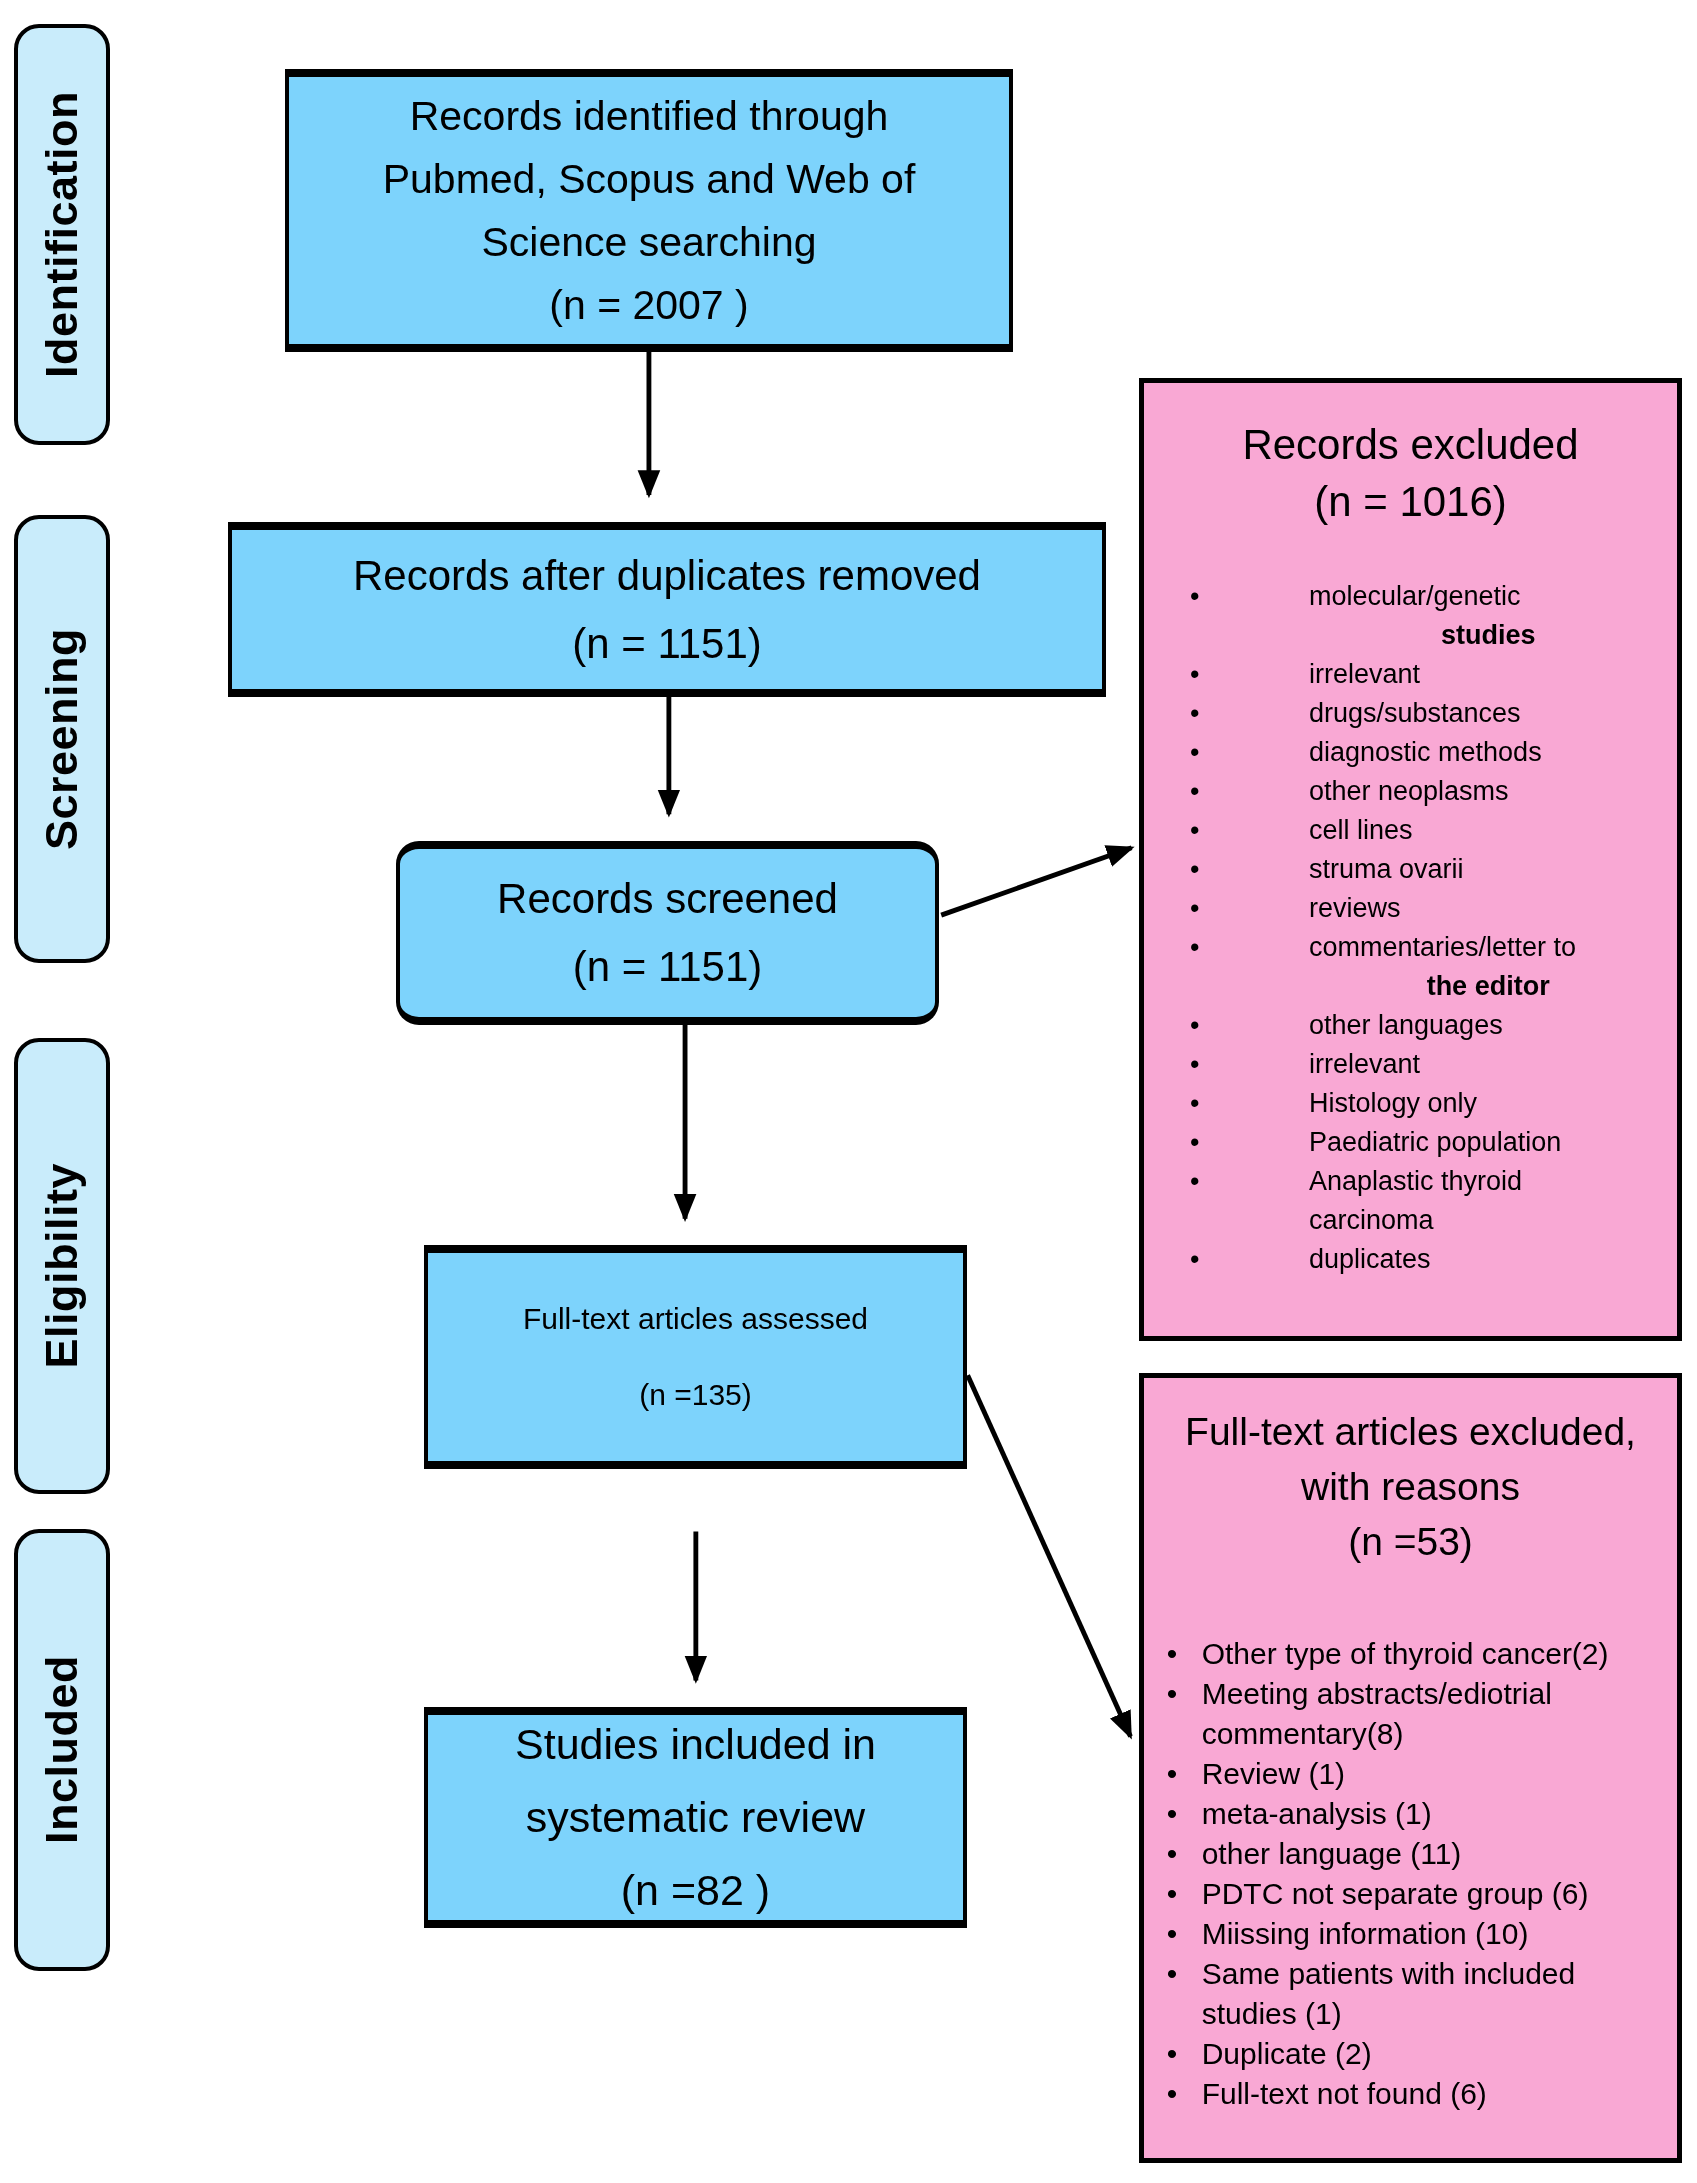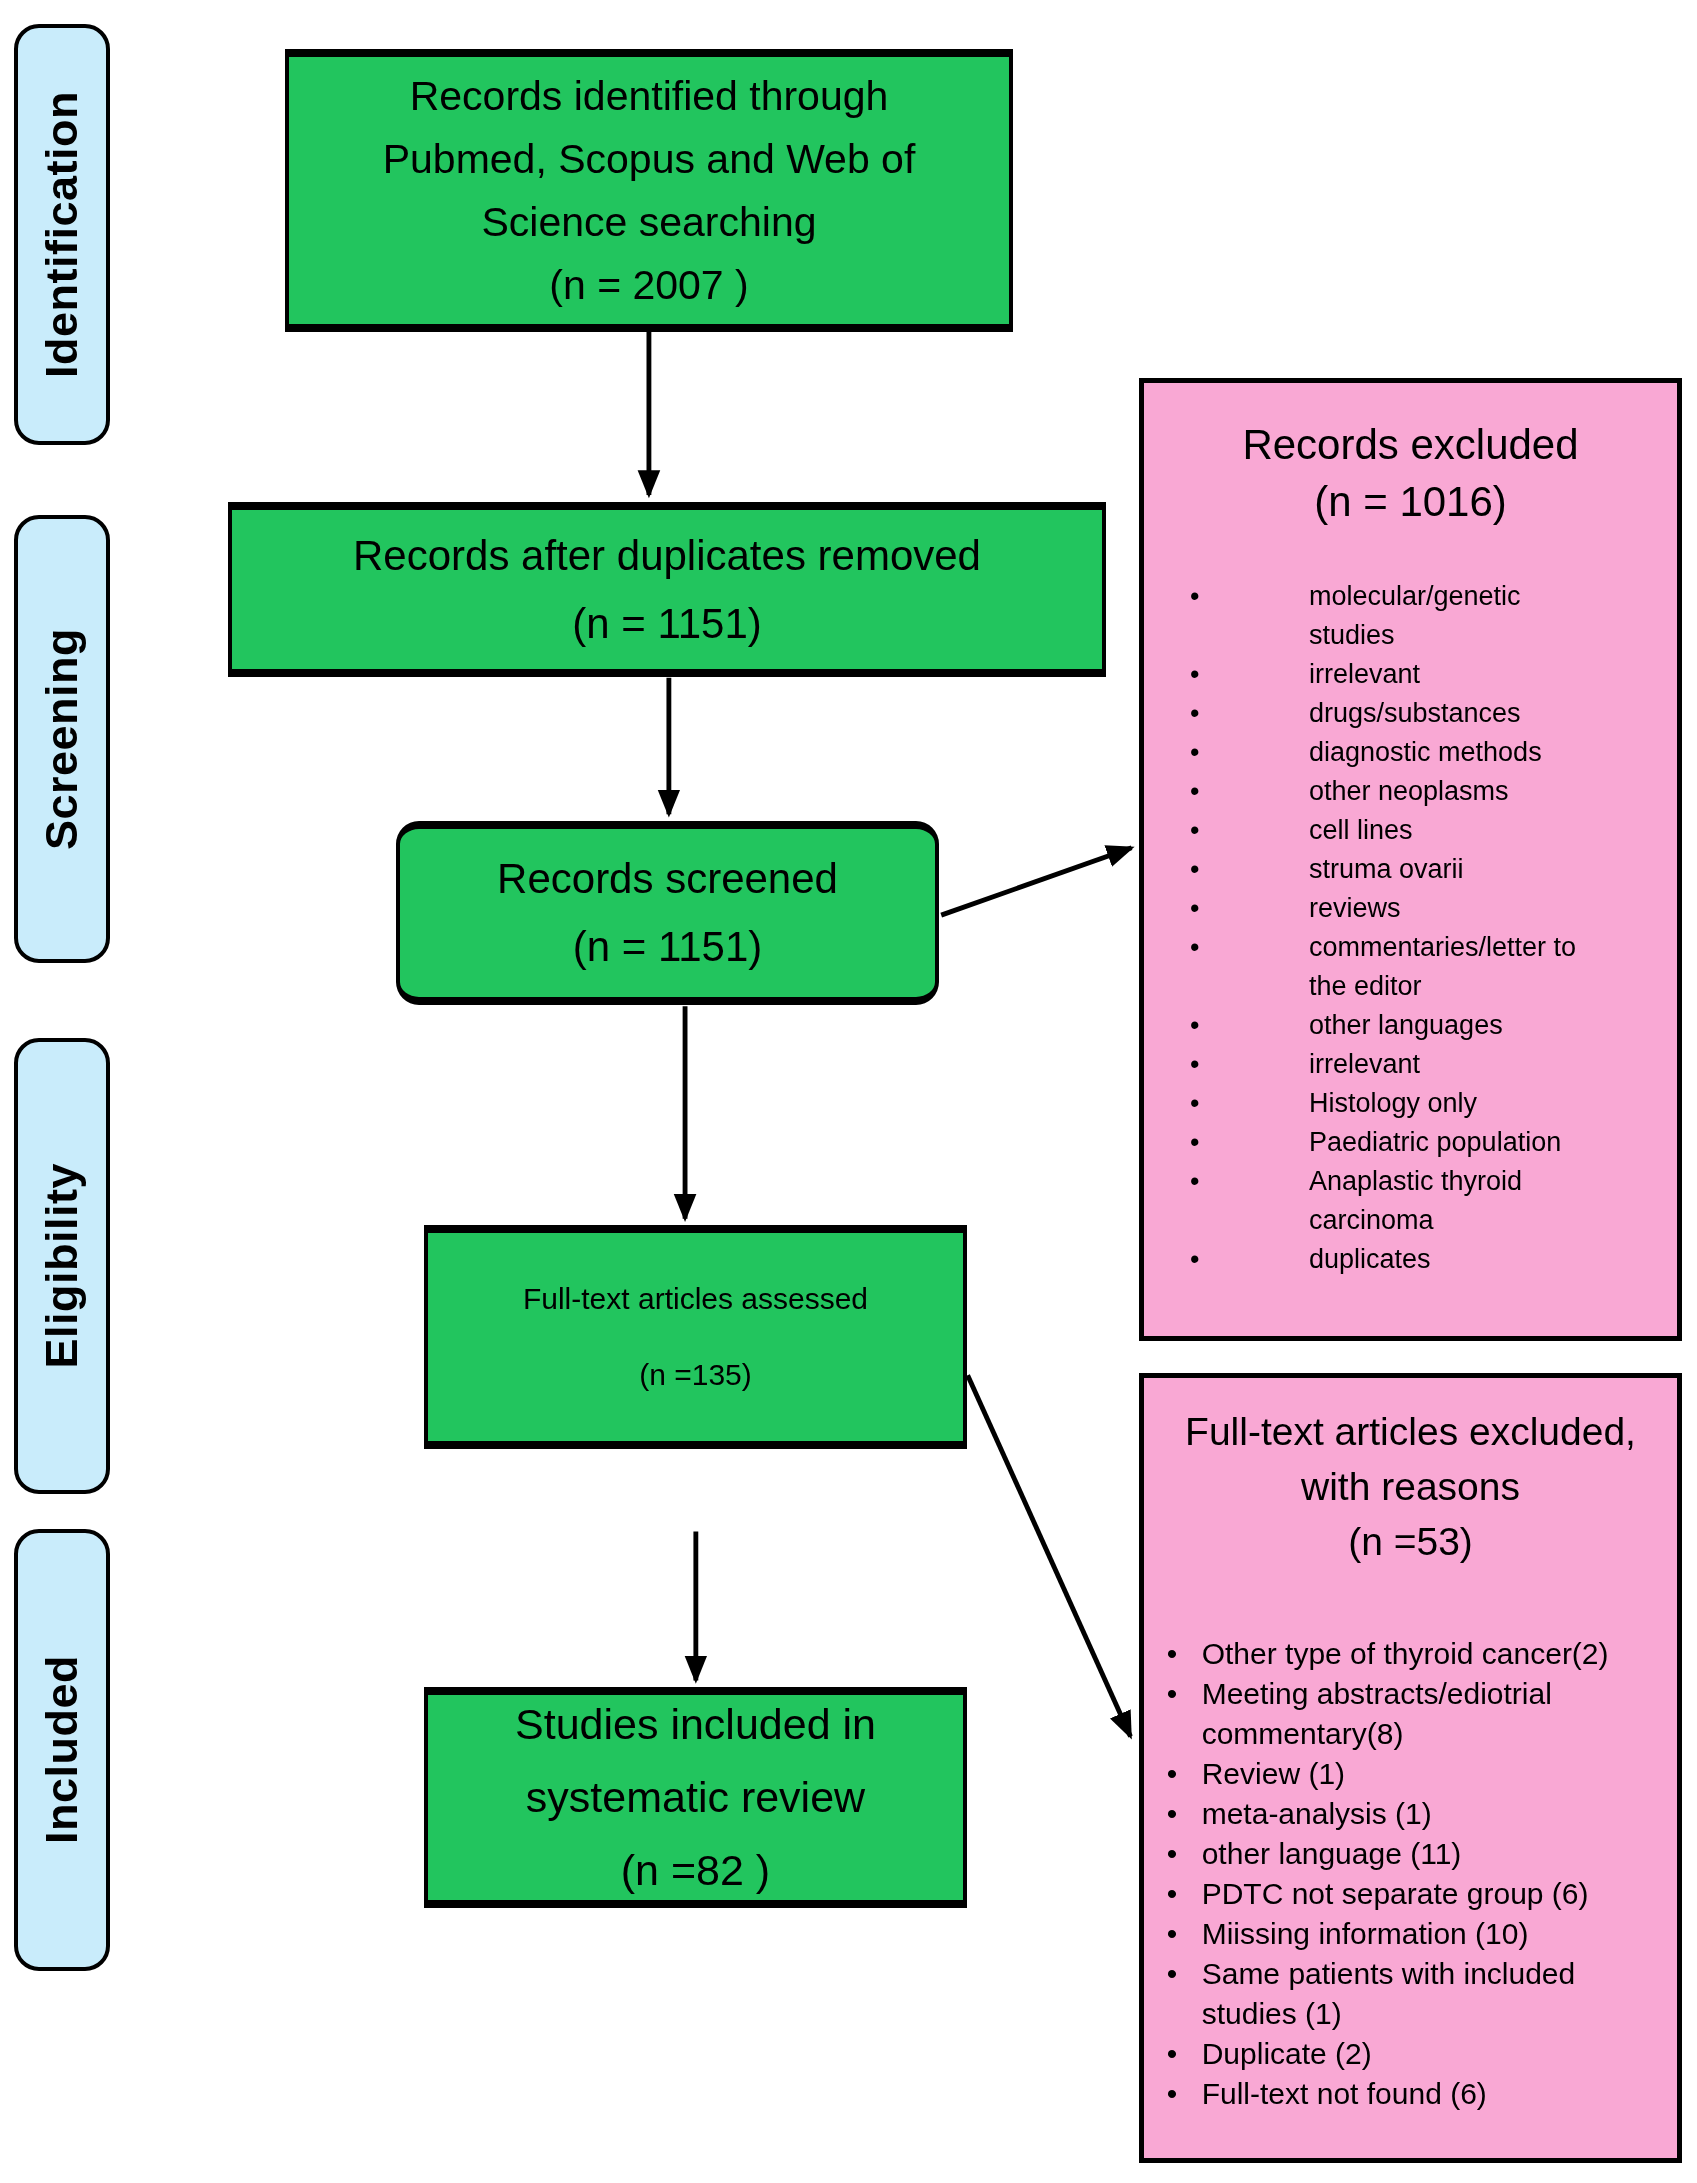--- a/index.html
+++ b/index.html
@@ -39,30 +39,31 @@
     white-space: nowrap;
   }
   .s-identification { top: 24px;  height: 421px; }
   .s-screening      { top: 515px; height: 448px; }
   .s-eligibility    { top: 1038px; height: 456px; }
   .s-included       { top: 1529px; height: 442px; }
 
   
   .fbox {
     position: absolute;
-    background: #22c55e;
+    background: #7dd3fc;
     border: 4.3px solid #000;
     border-top-width: 8.6px;
     border-bottom-width: 8.6px;
     box-sizing: border-box;
     display: flex;
     flex-direction: column;
     justify-content: center;
     align-items: center;
     text-align: center;
+    margin-top: 20px;
   }
   .b-identified { left: 285px; top: 49px;   width: 728px; height: 283px; font-size: 41px; line-height: 63px; }
   .b-dedup      { left: 228px; top: 502px;  width: 878px; height: 175px; font-size: 42px; line-height: 68px; }
   .b-screened   { left: 396px; top: 821px; width: 543px; height: 184px; font-size: 42px; line-height: 68px; border-radius: 23px; }
   .b-fulltext   { left: 424px; top: 1225px; width: 543px; height: 224px; font-size: 30px; line-height: 76px; }
   .b-included   { left: 424px; top: 1687px; width: 543px; height: 221px; font-size: 43px; line-height: 73px; }
 
   
   .xbox {
     position: absolute;
@@ -79,21 +80,21 @@
   .x2 .xtitle { margin-top: 26px; font-size: 39px; line-height: 55px; }
 
   ul.xlist { list-style: none; margin: 0; padding: 0; }
   .x1 ul.xlist { margin-top: 47px;  padding-left: 46px; font-size: 27px; line-height: 39px; }
   .x2 ul.xlist { margin-top: 65px; padding-left: 22.7px; font-size: 30px; line-height: 40px; }
   ul.xlist li { display: flex; align-items: flex-start; }
   .x1 .bcol { flex: none; width: 119px; }
   .x2 .bcol { flex: none; width: 35px; }
   .bcol::before { content: "\2022"; }
   .tcol { flex: 1; min-width: 0; padding-right: 9.7px; }
-  .tcol .wrap2.c { text-align: left; }
+  .tcol .wrap2.c { text-align: center; font-weight: bold; }
 </style>
 </head>
 <body>
 
 <div class="canvas">
 
   <svg class="arrows" viewBox="0 0 3148 4048" xmlns="http://www.w3.org/2000/svg">
     <defs>
       <marker id="ah" markerUnits="userSpaceOnUse" markerWidth="70" markerHeight="70" refX="46" refY="27" orient="auto">
         <path d="M0,6 L52,27 L0,48 Z" fill="#000"></path>

